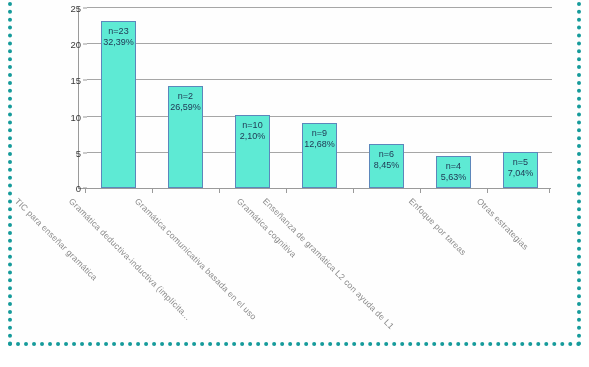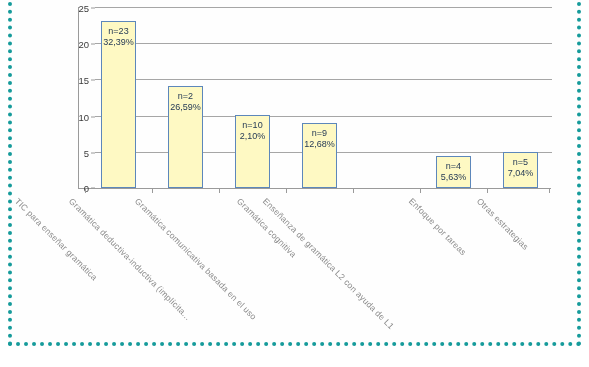--- a/index.html
+++ b/index.html
@@ -35,21 +35,21 @@
     position:absolute;
     left:78px; top:7px;
     width:473px; height:182px;
     box-sizing:border-box;
     border-left:1px solid #9a9a9a;
     border-bottom:1px solid #9a9a9a;
   }
 
   .gridline{
     position:absolute;
-    left:16px; right:-1px;
+    left:8px; right:-1px;
     height:0;
     border-top:1px solid #a6a6a6;
   }
   .gridline.zero{border-top:none;}
 
   .ytick{
     position:absolute;
     right:100%;
     margin-right:6px;
     transform:translateY(-50%);
@@ -67,21 +67,21 @@
 
   .bars{
     position:absolute;
     left:0; right:0; bottom:0; top:0;
   }
 
   .bar{
     position:absolute;
     bottom:0;
     width:35px;
-    background:#fef9c3;
+    background:#5eead4;
     border:1px solid #5c87bb;
     box-sizing:border-box;
   }
   .bar .lbl{
     position:absolute;
     left:50%;
     transform:translateX(-50%);
     text-align:center;
     font-size:9px;
     color:#1f3552;
@@ -165,20 +165,24 @@
       <div class="bar" style="left:156px; height:72.8px;">
         <span class="lbl n">n=10</span>
         <span class="lbl p">2,10%</span>
       </div>
 
       <div class="bar" style="left:223px; height:65.5px;">
         <span class="lbl n">n=9</span>
         <span class="lbl p">12,68%</span>
       </div>
 
+      <div class="bar" style="left:290px; height:43.7px;">
+        <span class="lbl n">n=6</span>
+        <span class="lbl p">8,45%</span>
+      </div>
 
       <div class="bar" style="left:357px; height:32px;">
         <span class="lbl n">n=4</span>
         <span class="lbl p">5,63%</span>
       </div>
 
       <div class="bar" style="left:424px; height:36.4px;padding-left:12px;">
         <span class="lbl n">n=5</span>
         <span class="lbl p">7,04%</span>
       </div>

